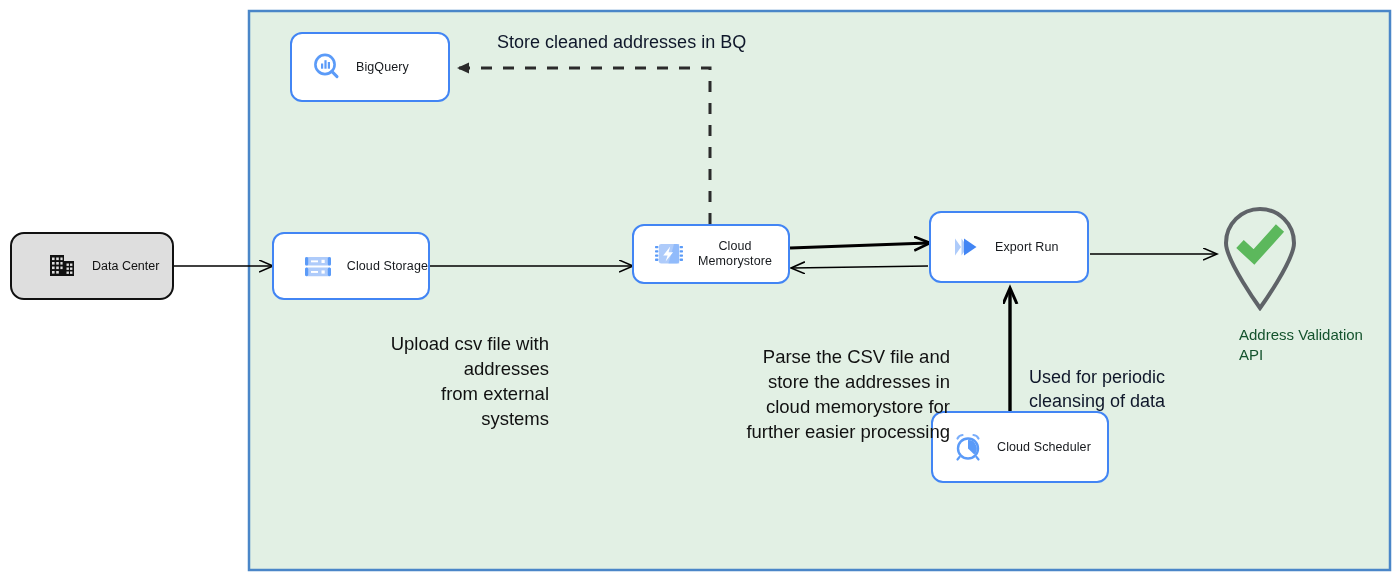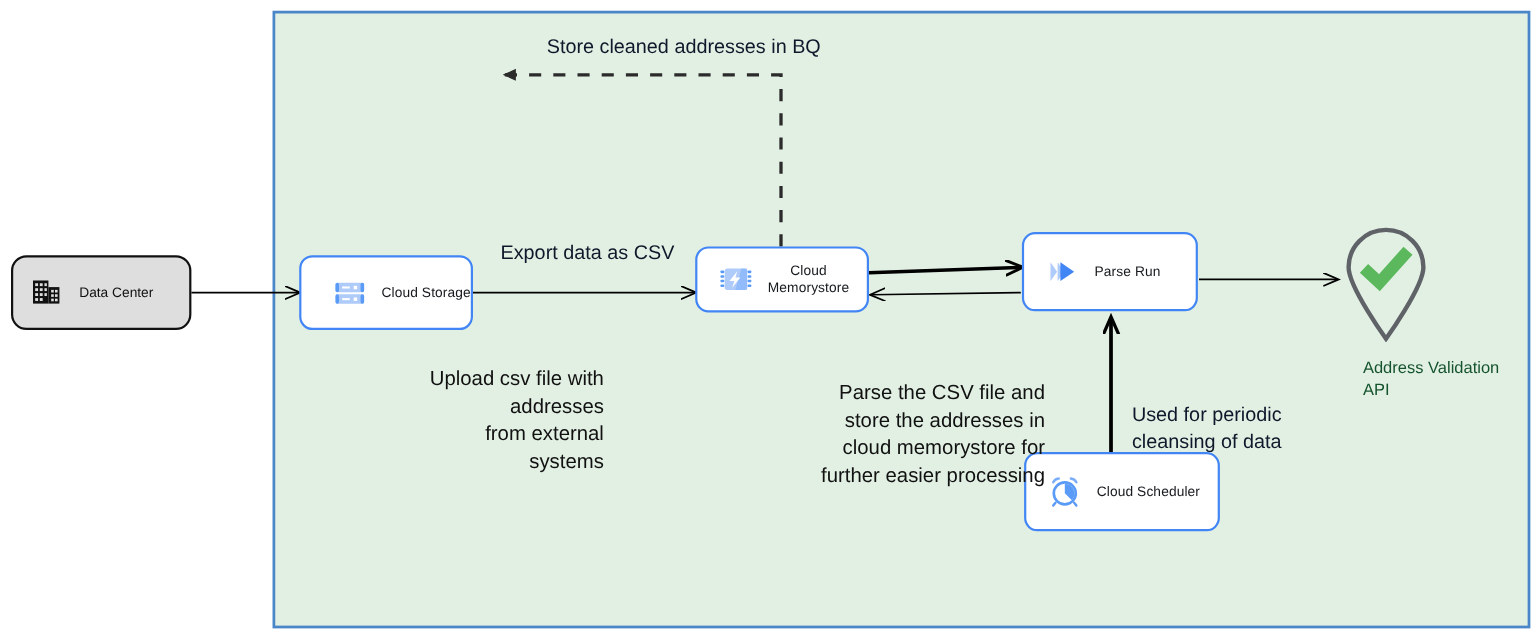--- a/index.html
+++ b/index.html
@@ -60,21 +60,21 @@
 
     <line x1="928" y1="266" x2="792" y2="268" stroke="#000" stroke-width="1.5" marker-end="url(#ohead)"></line>
 
     <line x1="1090" y1="254" x2="1216" y2="254" stroke="#000" stroke-width="1.6" marker-end="url(#ohead)"></line>
 
     <line x1="1010" y1="412" x2="1010" y2="290" stroke="#000" stroke-width="3.4" marker-end="url(#openup)"></line>
 
     <path d="M710,224 L710,68 L458,68" fill="none" stroke="#2b2b2b" stroke-width="3" stroke-dasharray="11,11" marker-end="url(#solidhead)"></path>
   </svg>
 
-  <div class="node" id="datacenter" style="left:10px;top:232px;width:164px;height:68px;">
+  <div class="node" id="datacenter" style="left:10px;top:232px;width:164px;height:68px;padding-left:20px;">
     <span class="ico">
       <svg viewBox="0 0 28 28" width="28" height="28">
         <rect x="2" y="3" width="14" height="21" fill="#111"></rect>
         <rect x="16" y="9" width="10" height="15" fill="#111"></rect>
         <g fill="#dedede">
           <rect x="4" y="5.5" width="2.6" height="2.6"></rect>
             <rect x="8.2" y="5.5" width="2.6" height="2.6"></rect>
             <rect x="12.4" y="5.5" width="2.2" height="2.6"></rect>
           <rect x="4" y="10" width="2.6" height="2.6"></rect>
             <rect x="8.2" y="10" width="2.6" height="2.6"></rect>
@@ -89,20 +89,32 @@
           <rect x="18.5" y="15.5" width="2.4" height="2.4"></rect>
             <rect x="22" y="15.5" width="2.4" height="2.4"></rect>
           <rect x="18.5" y="19.5" width="2.4" height="2.4"></rect>
             <rect x="22" y="19.5" width="2.4" height="2.4"></rect>
         </g>
       </svg>
     </span>
     <span class="lbl">Data Center</span>
   </div>
 
+  <div class="node gnode" id="bigquery" style="left:290px;top:32px;width:160px;height:70px;">
+    <span class="ico">
+      <svg viewBox="0 0 34 34" width="34" height="34">
+        <circle cx="15" cy="14.5" r="9.6" fill="none" stroke="#5b9bf8" stroke-width="2.6"></circle>
+        <rect x="11" y="13.5" width="2.2" height="5.2" fill="#5b9bf8"></rect>
+        <rect x="14.4" y="10.2" width="2.2" height="8.5" fill="#5b9bf8"></rect>
+        <rect x="17.8" y="12" width="2.2" height="6.7" fill="#5b9bf8"></rect>
+        <line x1="21.8" y1="21.4" x2="27" y2="26.6" stroke="#5b9bf8" stroke-width="3" stroke-linecap="round"></line>
+      </svg>
+    </span>
+    <span class="lbl">BigQuery</span>
+  </div>
 
   <div class="node gnode" id="cloudstorage" style="left:272px;top:232px;width:158px;height:68px;justify-content:flex-end;">
     <span class="ico">
       <svg viewBox="0 0 34 34" width="34" height="34">
         <rect x="4" y="8" width="26" height="8.6" rx="1.6" fill="#aecbfa"></rect>
         <rect x="4" y="8" width="3.2" height="8.6" rx="1.6" fill="#5b9bf8"></rect>
         <rect x="26.8" y="8" width="3.2" height="8.6" rx="1.6" fill="#5b9bf8"></rect>
         <rect x="10" y="11.4" width="7" height="1.9" fill="#ffffff"></rect>
         <rect x="20.5" y="10.8" width="3.2" height="3.2" fill="#ffffff"></rect>
         <rect x="4" y="18.6" width="26" height="8.6" rx="1.6" fill="#aecbfa"></rect>
@@ -137,21 +149,21 @@
   </div>
 
   <div class="node gnode" id="cloudrun" style="left:929px;top:211px;width:160px;height:72px;">
     <span class="ico">
       <svg viewBox="0 0 34 34" width="34" height="34">
         <path d="M6,8.5 L6,25.5 L12,17 Z" fill="#aecbfa"></path>
         <path d="M12.5,8.5 L12.5,25.5 L18.5,17 Z" fill="#aecbfa"></path>
         <path d="M15,8.5 L15,25.5 L27.5,17 Z" fill="#4285f4"></path>
       </svg>
     </span>
-    <span class="lbl">Parse Run</span>
+    <span class="lbl">Export Run</span>
   </div>
 
   <div class="node gnode" id="scheduler" style="left:931px;top:411px;width:178px;height:72px;">
     <span class="ico">
       <svg viewBox="0 0 34 34" width="34" height="34">
         <path d="M6.5,8.5 A6 6 0 0 1 11.5,5" fill="none" stroke="#7aaefb" stroke-width="2.2" stroke-linecap="round"></path>
         <path d="M27.5,8.5 A6 6 0 0 0 22.5,5" fill="none" stroke="#7aaefb" stroke-width="2.2" stroke-linecap="round"></path>
         <circle cx="17" cy="18.5" r="10" fill="none" stroke="#5b9bf8" stroke-width="2.4"></circle>
         <path d="M17,18.5 L17,10 A8.5 8.5 0 0 1 23.2,24.6 Z" fill="#5b9bf8"></path>
         <line x1="8.5" y1="27" x2="6.5" y2="29.5" stroke="#5b9bf8" stroke-width="2.2" stroke-linecap="round"></line>
@@ -165,21 +177,20 @@
     <svg viewBox="0 0 84 106" width="84" height="106">
       <path d="M42,103 C42,103 8,56 8,38 A34 34 0 0 1 76,38 C76,56 42,103 42,103 Z" fill="none" stroke="#5f6368" stroke-width="4"></path>
       <path d="M22,39 L36,52 L62,23" fill="none" stroke="#5cb85c" stroke-width="11" stroke-linecap="butt" stroke-linejoin="miter"></path>
     </svg>
   </div>
   <div class="caption" style="left:1239px;top:325px;width:150px;">Address Validation
 API</div>
 
   <div class="edge-label" style="left:497px;top:31px;">Store cleaned addresses in BQ</div>
 
-  <div class="edge-label" style="left:455px;top:218px;">Export data as CSV</div>
 
   <div class="edge-label" style="left:1029px;top:345px;line-height:24px;margin-top:20px;">Used for periodic
 cleansing of data</div>
 
   <div class="note" style="left:269px;top:331px;width:280px;">Upload csv file with
 addresses
 from external
 systems</div>
 
   <div class="note" style="left:610px;top:316px;width:340px;margin-top:28px;">Parse the CSV file and

